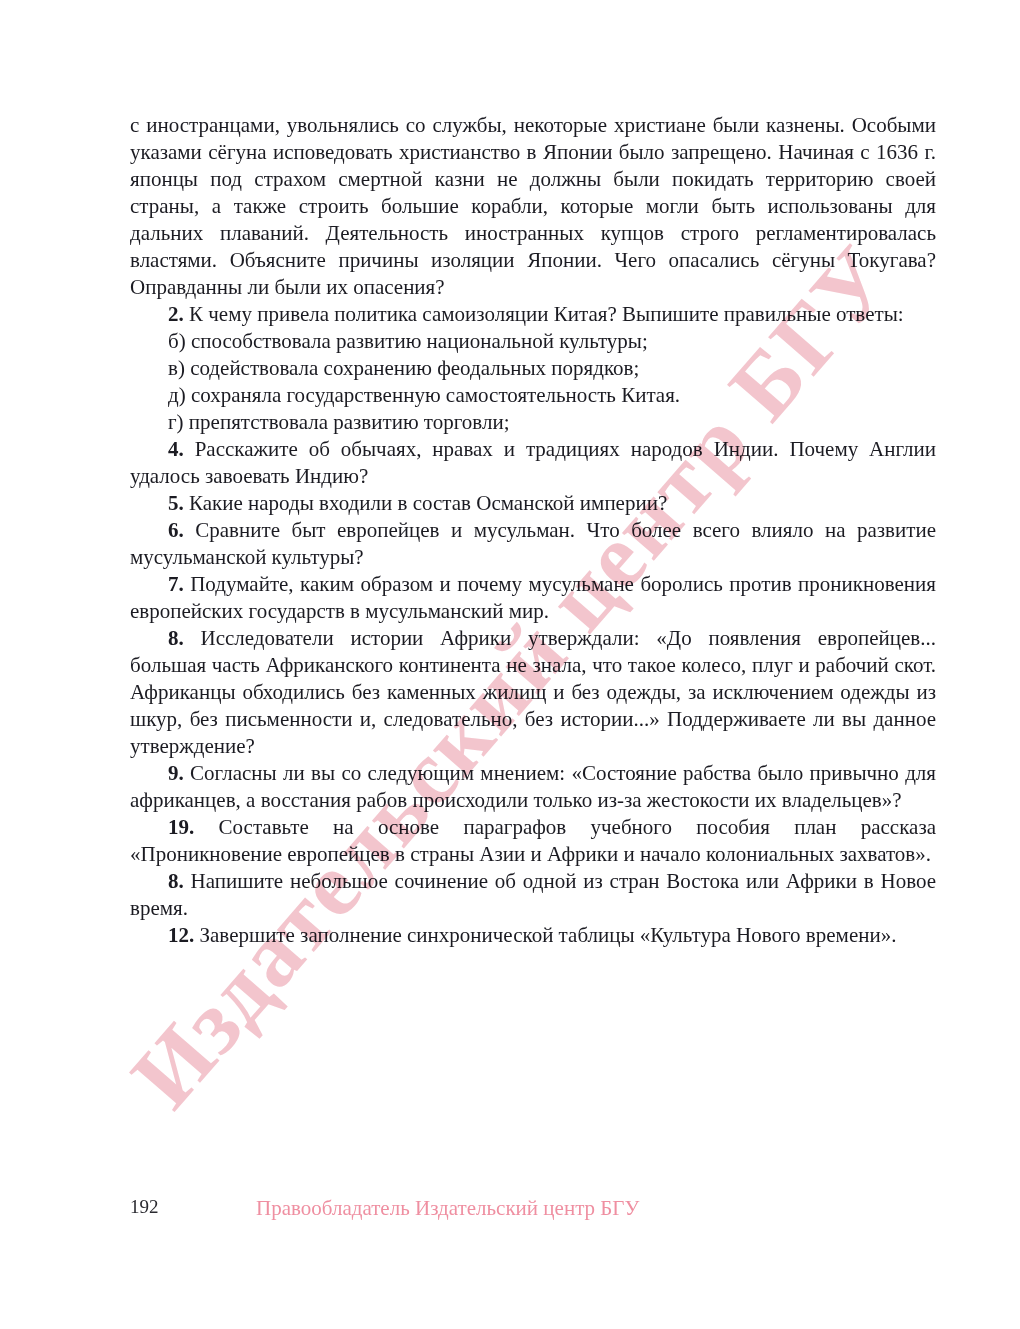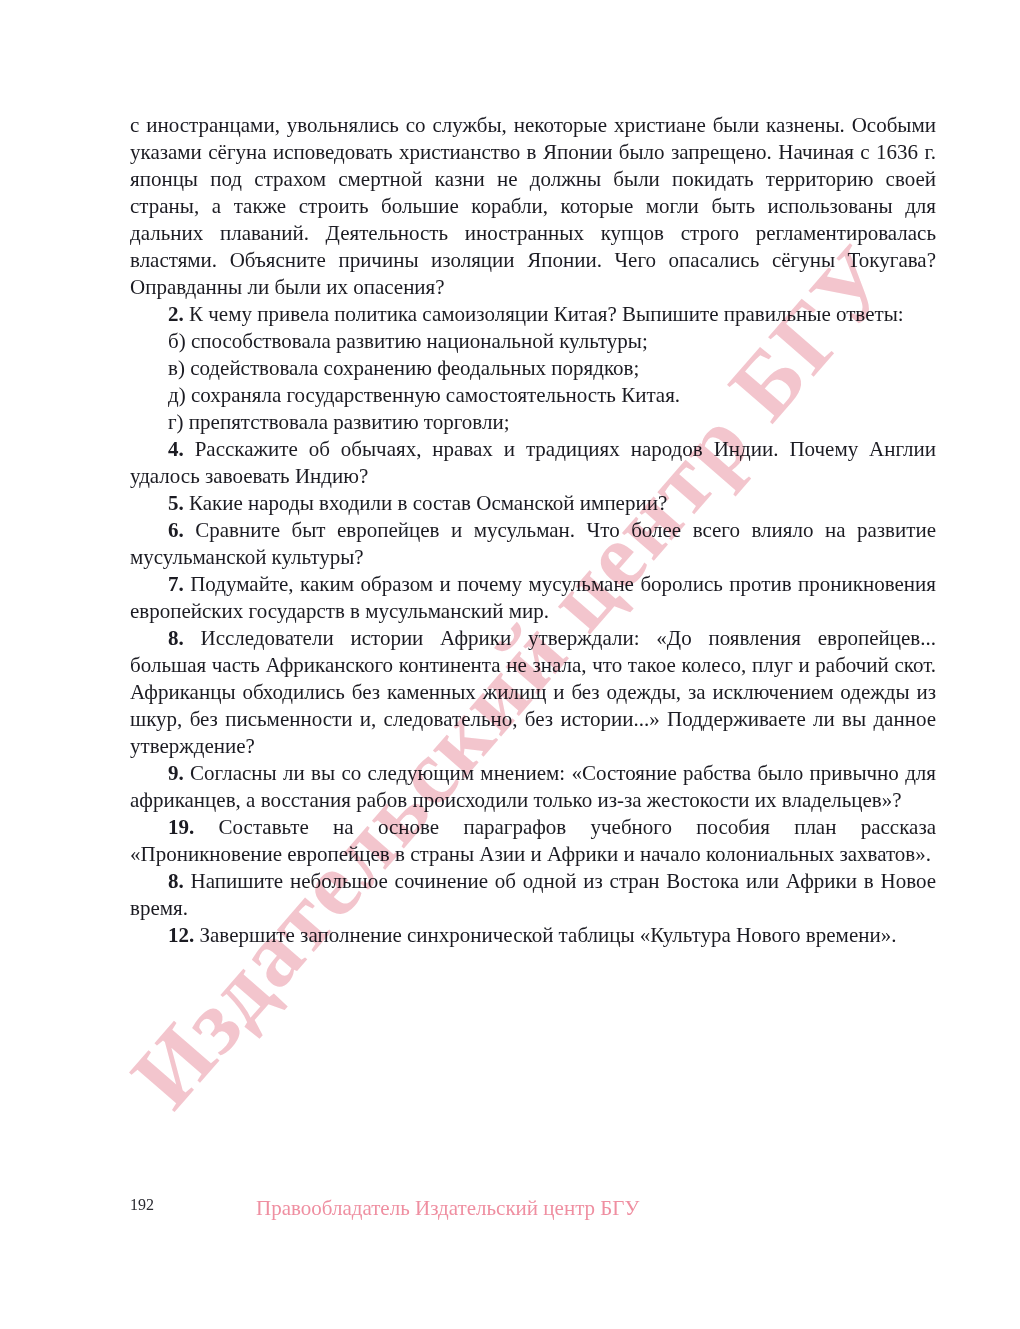--- a/index.html
+++ b/index.html
@@ -55,21 +55,21 @@
     position: absolute;
     left: 130px;
     top: 1196px;
     width: 806px;
     z-index: 2;
   }
   .page-number {
     position: absolute;
     left: 0;
     top: 0;
-    font-size: 16px;
+    font-size: 19px;
     color: #2a2a30;
     font-family: "Liberation Serif", "DejaVu Serif", serif;
   }
   .copyright {
     position: absolute;
     left: 126px;
     top: 0;
     font-size: 21px;
     color: #ef8fa1;
     font-family: "Liberation Serif", "DejaVu Serif", serif;

